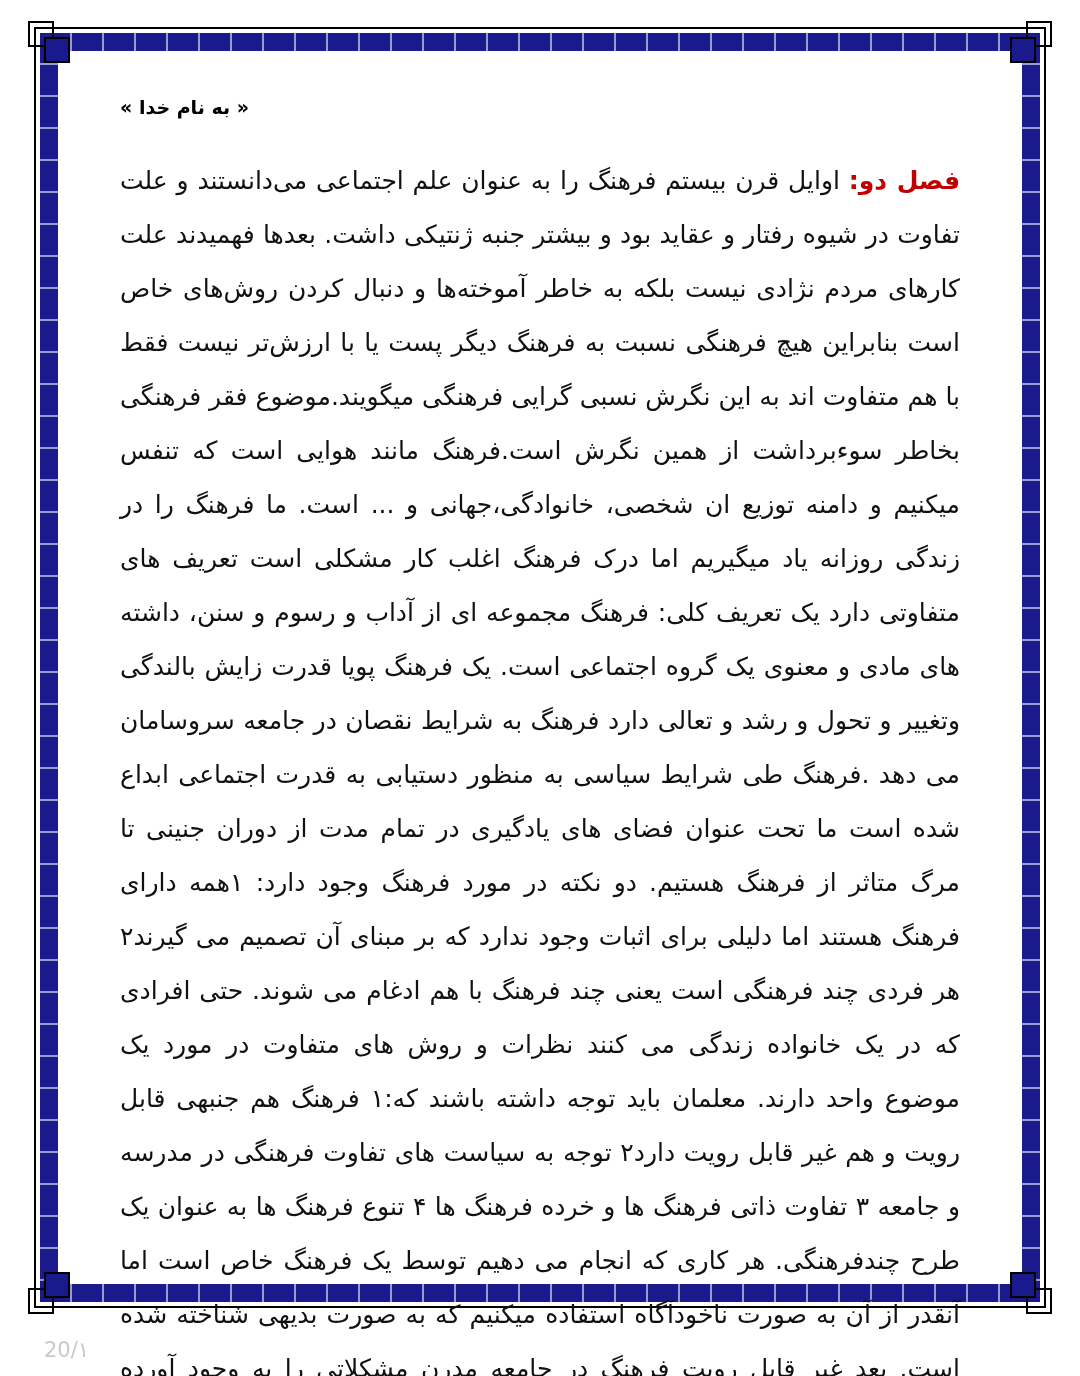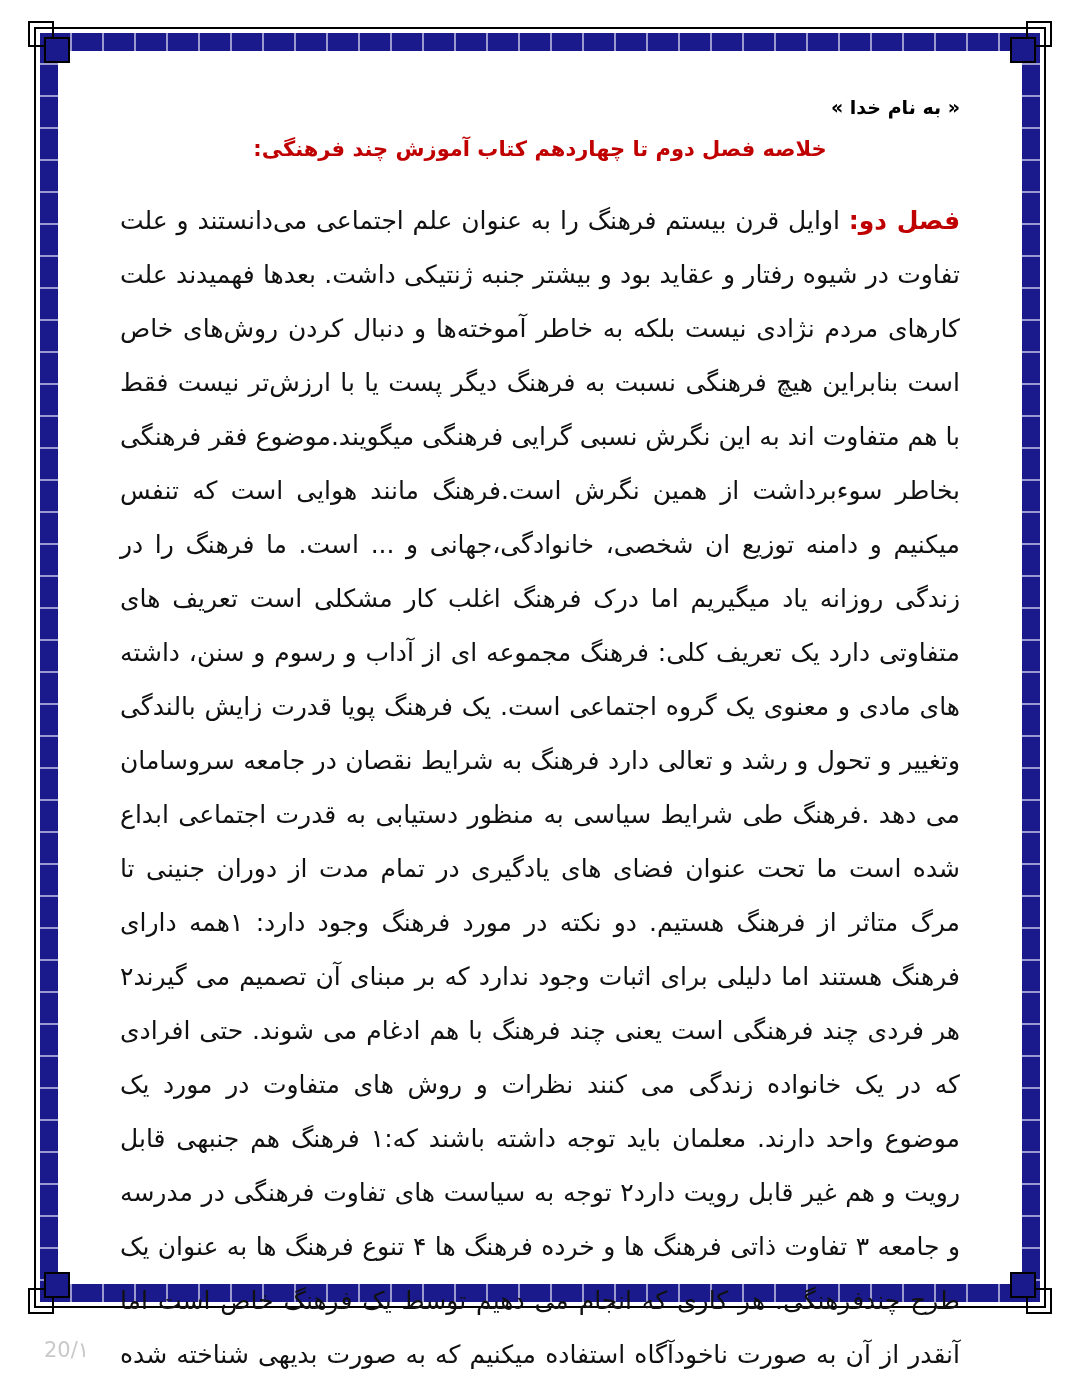--- a/index.html
+++ b/index.html
@@ -111,25 +111,25 @@
   .content {
     position: absolute;
     left: 120px;
     right: 120px;
     top: 96px;
     direction: rtl;
     text-align: justify;
   }
 
   .bismillah {
-    text-align: right;
+    text-align: left;
     font-size: 19px;
     font-weight: bold;
     color: #000000;
-    margin: 0 0 16px 0;
+    margin: 0 0 36px 0;
     letter-spacing: 0.5px;
   }
 
   .doc-title {
     text-align: center;
     font-size: 21px;
     font-weight: bold;
     color: #C00000;
     margin: 0 0 28px 0;
     line-height: 1.5;
@@ -183,21 +183,20 @@
     <div class="knot knot-bl-b filled"></div>
 
     <div class="knot knot-br-a"></div>
     <div class="knot knot-br-b filled"></div>
   </div>
 
   <div class="content">
 
     <p class="bismillah">« به نام خدا »</p>
 
-    <h1 class="doc-title">خلاصه فصل دوم تا چهاردهم کتاب آموزش چند فرهنگی:</h1>
 
     <p class="body-text"><span class="chapter-label">فصل دو:</span><span> اوایل قرن بیستم فرهنگ را به عنوان علم اجتماعی می‌دانستند و علت تفاوت در شیوه رفتار و عقاید بود و بیشتر جنبه ژنتیکی داشت. بعدها فهمیدند علت کارهای مردم نژادی نیست بلکه به خاطر آموخته‌ها و دنبال کردن روش‌های خاص است بنابراین هیچ فرهنگی نسبت به فرهنگ دیگر پست یا با ارزش‌تر نیست فقط با هم متفاوت اند به این نگرش نسبی گرایی فرهنگی میگویند.موضوع فقر فرهنگی بخاطر سوءبرداشت از همین نگرش است.فرهنگ مانند هوایی است که تنفس میکنیم و دامنه توزیع ان شخصی، خانوادگی،جهانی و ... است. ما فرهنگ را در زندگی روزانه یاد میگیریم اما درک فرهنگ اغلب کار مشکلی است تعریف های متفاوتی دارد یک تعریف کلی: فرهنگ مجموعه ای از آداب و رسوم و سنن، داشته های مادی و معنوی یک گروه اجتماعی است. یک فرهنگ پویا قدرت زایش بالندگی وتغییر و تحول و رشد و تعالی دارد فرهنگ به شرایط نقصان در جامعه سروسامان می دهد .فرهنگ طی شرایط سیاسی به منظور دستیابی به قدرت اجتماعی ابداع شده است ما تحت عنوان فضای های یادگیری در تمام مدت از دوران جنینی تا مرگ متاثر از فرهنگ هستیم. دو نکته در مورد فرهنگ وجود دارد: ۱همه دارای فرهنگ هستند اما دلیلی برای اثبات وجود ندارد که بر مبنای آن تصمیم می گیرند۲ هر فردی چند فرهنگی است یعنی چند فرهنگ با هم ادغام می شوند. حتی افرادی که در یک خانواده زندگی می کنند نظرات و روش های متفاوت در مورد یک موضوع واحد دارند. معلمان باید توجه داشته باشند که:۱ فرهنگ هم جنبهی قابل رویت و هم غیر قابل رویت دارد۲ توجه به سیاست های تفاوت فرهنگی در مدرسه و جامعه ۳ تفاوت ذاتی فرهنگ ها و خرده فرهنگ ها ۴ تنوع فرهنگ ها به عنوان یک طرح چندفرهنگی. هر کاری که انجام می دهیم توسط یک فرهنگ خاص است اما آنقدر از آن به صورت ناخودآگاه استفاده میکنیم که به صورت بدیهی شناخته شده است. بعد غیر قابل رویت فرهنگ در جامعه مدرن مشکلاتی را به وجود آورده است. سیاست های تفاوت فرهنگی: سرمایه های فرهنگی یعنی هر کسی بر اساس ترجیحات خودش گروهی از ارزش ها را بیشتر می پسندند. وجود تفاوت فرهنگی لزوما به تعارض منجر نمی شود به این بستگی دارد که به</span></p>
 
   </div>
 
   <div class="page-number">20/۱</div>
 
 </div>
 
 </body></html>

